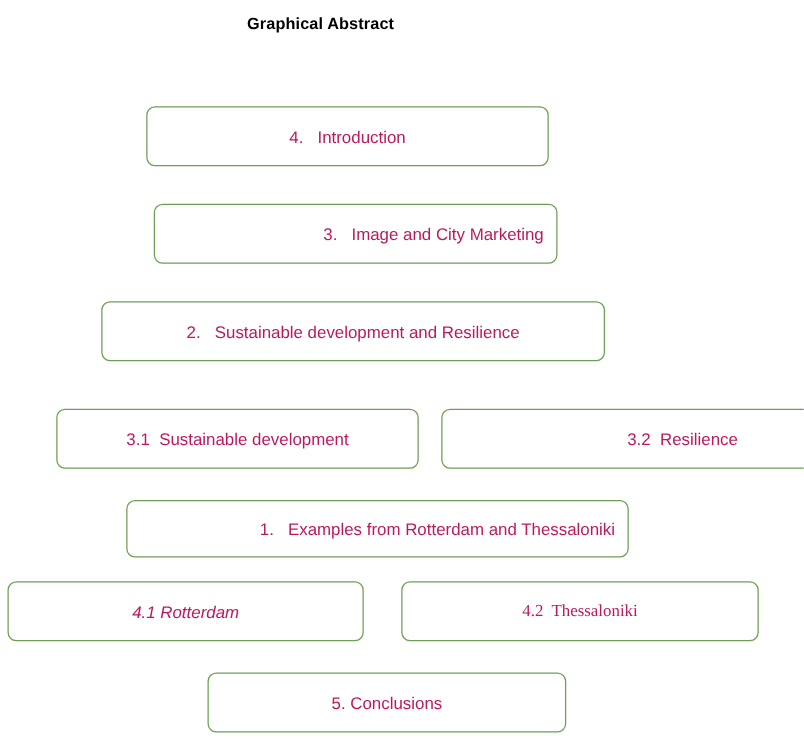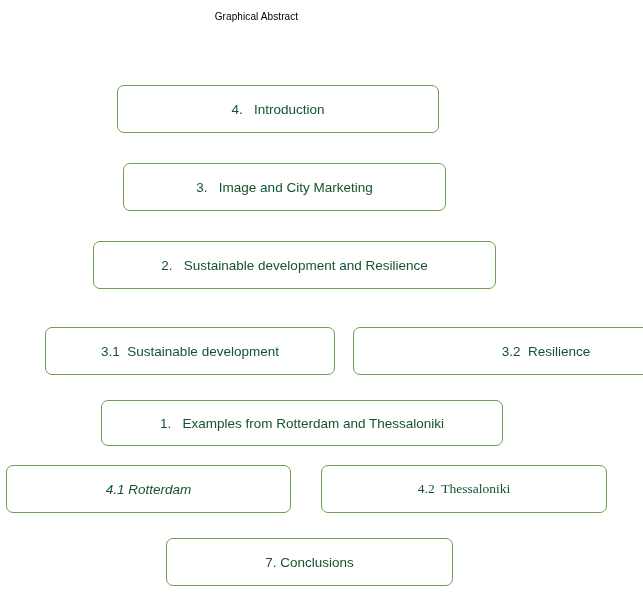--- a/index.html
+++ b/index.html
@@ -14,45 +14,45 @@
     color: #000000;
     position: relative;
     overflow: hidden;
   }
   .title {
     position: absolute;
     top: 11px;
     left: 0;
     width: 513px;
     text-align: center;
-    font-size: 10px;
-    font-weight: normal;
+    font-size: 13px;
+    font-weight: bold;
     letter-spacing: 0.1px;
   }
   .box {
     position: absolute;
     box-sizing: border-box;
     border: 1.4px solid #6d9e54;
     border-radius: 7px;
     background: #ffffff;
     display: flex;
     align-items: center;
     justify-content: center;
     font-size: 13.5px;
-    color: #14532d;
+    color: #be185d;
     padding: 0 10px;
     white-space: pre;
   }
   
   #box-introduction      { left: 117px; top: 85px;  width: 322px; height: 48px; }
-  #box-image-marketing   { left: 123px; top: 163px; width: 323px; height: 48px; }
-  #box-sustainable-res   { left: 93px;  top: 241px; width: 403px; height: 48px; }
+  #box-image-marketing   { left: 123px; top: 163px; width: 323px; height: 48px; justify-content: flex-end; }
+  #box-sustainable-res   { left: 81px;  top: 241px; width: 403px; height: 48px; }
   #box-sub-sustainable   { left: 17px;  top: 327px; width: 290px; height: 48px; margin-left: 28px; }
   #box-sub-resilience    { left: 317px; top: 327px; width: 386px; height: 48px; margin-left: 36px; }
-  #box-examples          { left: 101px; top: 400px; width: 402px; height: 46px; }
+  #box-examples          { left: 101px; top: 400px; width: 402px; height: 46px; justify-content: flex-end; }
   #box-sub-rotterdam     { left: 6px;   top: 465px; width: 285px; height: 48px; font-style: italic; }
   #box-sub-thessaloniki  { left: 321px; top: 465px; width: 286px; height: 48px; font-family: Liberation Serif, serif; }
   #box-conclusions       { left: 166px; top: 538px; width: 287px; height: 48px; }
 </style>
 </head>
 <body>
 
 <div class="title">Graphical Abstract</div>
 
 <div class="box" id="box-introduction">
@@ -81,14 +81,14 @@
 
 <div class="box" id="box-sub-rotterdam">
   <span>4.1 Rotterdam</span>
 </div>
 
 <div class="box" id="box-sub-thessaloniki">
   <span>4.2  Thessaloniki</span>
 </div>
 
 <div class="box" id="box-conclusions">
-  <span>7. Conclusions</span>
+  <span>5. Conclusions</span>
 </div>
 
 </body></html>

